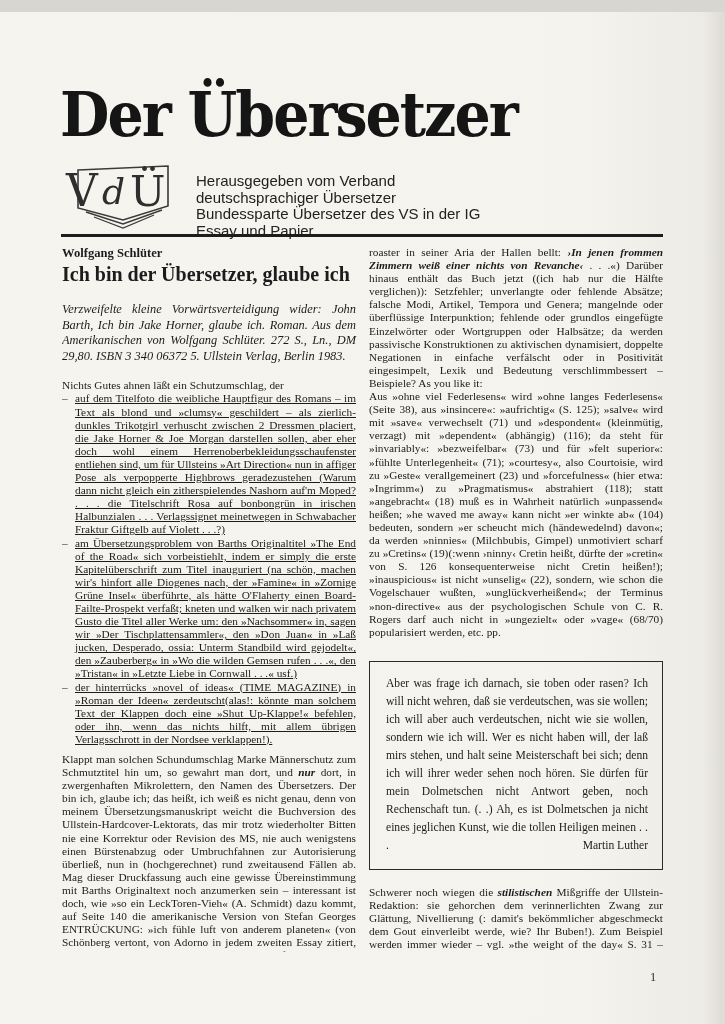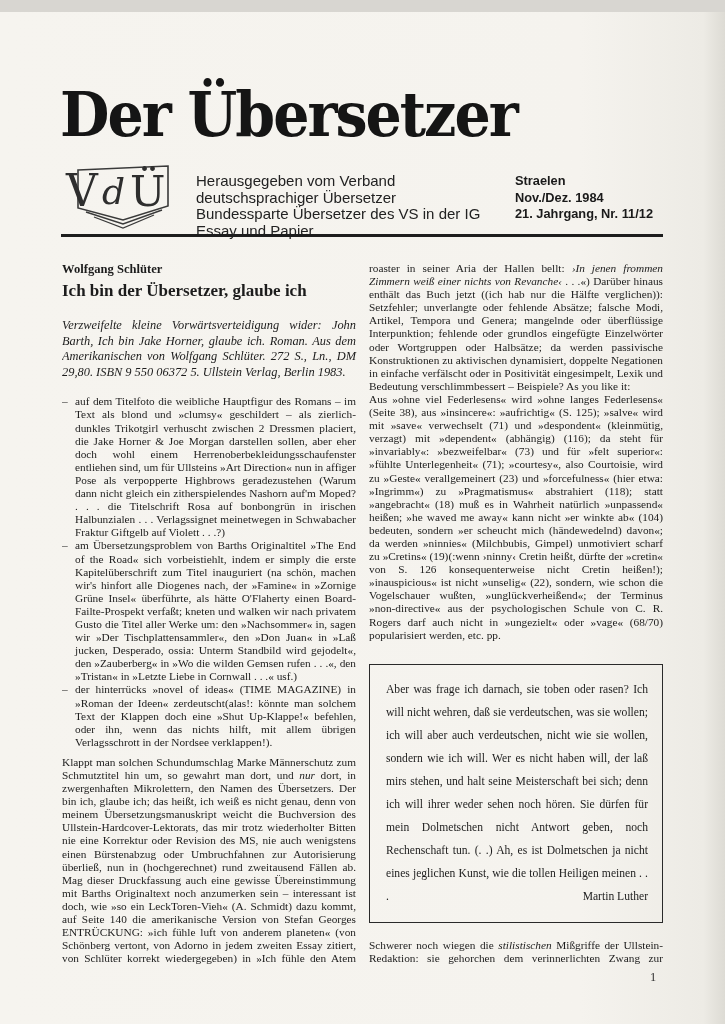--- a/index.html
+++ b/index.html
@@ -34,52 +34,52 @@
   .issue-block{
     position:absolute;left:515px;top:161px;width:150px;
     font-family:"Liberation Sans", sans-serif;
     font-weight:bold;font-size:12.8px;line-height:16.5px;color:#1a1a1a;
   }
   .masthead-rule{
     position:absolute;left:61px;top:222px;width:602px;height:3px;background:#1d1d1d;
   }
   
   .columns{
-    position:absolute;left:62px;top:250px;width:601px;height:706px;
+    position:absolute;left:62px;top:234px;width:601px;height:706px;
     display:flex;gap:13px;overflow:hidden;
   }
   .col{width:294px;flex:none;}
   .byline{font-weight:bold;font-size:12.6px;line-height:15px;}
-  .art-title{font-weight:bold;font-size:17px;line-height:21px;margin-top:3px;}
+  .art-title{font-weight:bold;font-size:20px;line-height:21px;margin-top:3px;}
   .lead{
     font-style:italic;font-size:12.4px;line-height:15.6px;
     margin-top:17px;text-align:justify;hyphens:auto;
   }
   .bodytext{font-size:11.3px;line-height:13.1px;text-align:justify;hyphens:auto;}
   .bodytext p{margin:0;}
   .col1-body{margin-top:15px;}
   .intro-line{text-align:left;}
   .bullet{display:flex;}
   .bullet .dash{width:13px;flex:none;}
-  .bullet .bullet-text{flex:1;text-align:justify;hyphens:auto;}
+  .bullet .bullet-text{flex:1;text-align:justify;hyphens:auto;text-decoration:underline;}
   .para-spaced{margin-top:7px !important;}
   
   .quote-box{
     border:1.5px solid #2a2a2a;
     margin:22px 0 16px 0;
     padding:13px 14px 14px 16px;
     background:transparent;
   }
-  .quote-inner{font-size:11.6px;line-height:23px;text-align:justify;hyphens:auto;}
+  .quote-inner{font-size:11.6px;line-height:18px;text-align:justify;hyphens:auto;}
   .quote-attr{float:right;font-weight:normal;}
   .page-number{
     position:absolute;left:650px;top:958px;
     font-size:12.5px;color:#333;
   }
-  i{font-style:italic;}
+  i{font-style:italic;font-weight:bold;}
 </style>
 </head>
 <body>
 
 <div class="page">
 
   <div class="masthead-title">Der Übersetzer</div>
 
   <div class="logo-wrap">
     <svg viewBox="0 0 120 68">
@@ -92,36 +92,32 @@
       <text x="38" y="42" font-family="DejaVu Serif, serif" font-size="36" font-style="italic" fill="#2e2e2e">d</text>
       <text x="66" y="44" font-family="DejaVu Serif, serif" font-size="42" fill="#2e2e2e">Ü</text>
     </svg>
   </div>
 
   <div class="tagline">
       <div class="tagline-line">Herausgegeben vom Verband deutschsprachiger Übersetzer</div>
       <div class="tagline-line">Bundessparte Übersetzer des VS in der IG Essay und Papier</div>
     </div>
 
-  <div class="issue-block">
-    <div>Straelen</div>
-    <div>Nov./Dez. 1984</div>
-    <div>21. Jahrgang, Nr. 11/12</div>
-  </div>
 
   <div class="masthead-rule"></div>
 
   <div class="columns">
 
     <div class="col">
       <div class="byline">Wolfgang Schlüter</div>
       <div class="art-title">Ich bin der Übersetzer, glaube ich</div>
-      <div class="lead">Verzweifelte kleine Vorwärtsverteidigung wider: John Barth, Ich bin Jake Horner, glaube ich. Roman. Aus dem Amerikanischen von Wolfgang Schlüter. 272 S., Ln., DM 29,80. ISBN 9 550 06372 5. Ullstein Verlag, Berlin 1983.</div>
+      <div class="lead">Verzweifelte kleine Vorwärtsverteidigung wider: John Barth, Ich bin Jake Horner, glaube ich. Roman. Aus dem Amerikanischen von Wolfgang Schlüter. 272 S., Ln., DM 29,80. ISBN 3 340 06372 5. Ullstein Verlag, Berlin 1983.</div>
 
       <div class="bodytext col1-body">
+        <p class="intro-line">Nichts Gutes ahnen läßt ein Schutzumschlag, der</p>
         <div>
             <div class="bullet">
               <span class="dash">–</span>
               <span class="bullet-text">auf dem Titelfoto die weibliche Hauptfigur des Romans – im Text als blond und »clumsy« geschildert – als zierlich-dunkles Trikotgirl verhuscht zwischen 2 Dressmen placiert, die Jake Horner &amp; Joe Morgan darstellen sollen, aber eher doch wohl einem Herrenoberbekleidungsschaufenster entliehen sind, um für Ullsteins »Art Direction« nun in affiger Pose als verpopperte Highbrows geradezustehen (Warum dann nicht gleich ein zitherspielendes Nashorn auf'm Moped? . . . die Titelschrift Rosa auf bonbongrün in irischen Halbunzialen . . . Verlagssignet meinetwegen in Schwabacher Fraktur Giftgelb auf Violett . . .?)</span>
             </div>
             <div class="bullet">
               <span class="dash">–</span>
               <span class="bullet-text">am Übersetzungsproblem von Barths Originaltitel »The End of the Road« sich vorbeistiehlt, indem er simply die erste Kapitelüberschrift zum Titel inauguriert (na schön, machen wir's hinfort alle Diogenes nach, der »Famine« in »Zornige Grüne Insel« überführte, als hätte O'Flaherty einen Board-Failte-Prospekt verfaßt; kneten und walken wir nach privatem Gusto die Titel aller Werke um: den »Nachsommer« in, sagen wir »Der Tischplattensammler«, den »Don Juan« in »Laß jucken, Desperado, ossia: Unterm Standbild wird gejodelt«, den »Zauberberg« in »Wo die wilden Gemsen rufen . . .«, den »Tristan« in »Letzte Liebe in Cornwall . . .« usf.)</span>
             </div>
             <div class="bullet">

